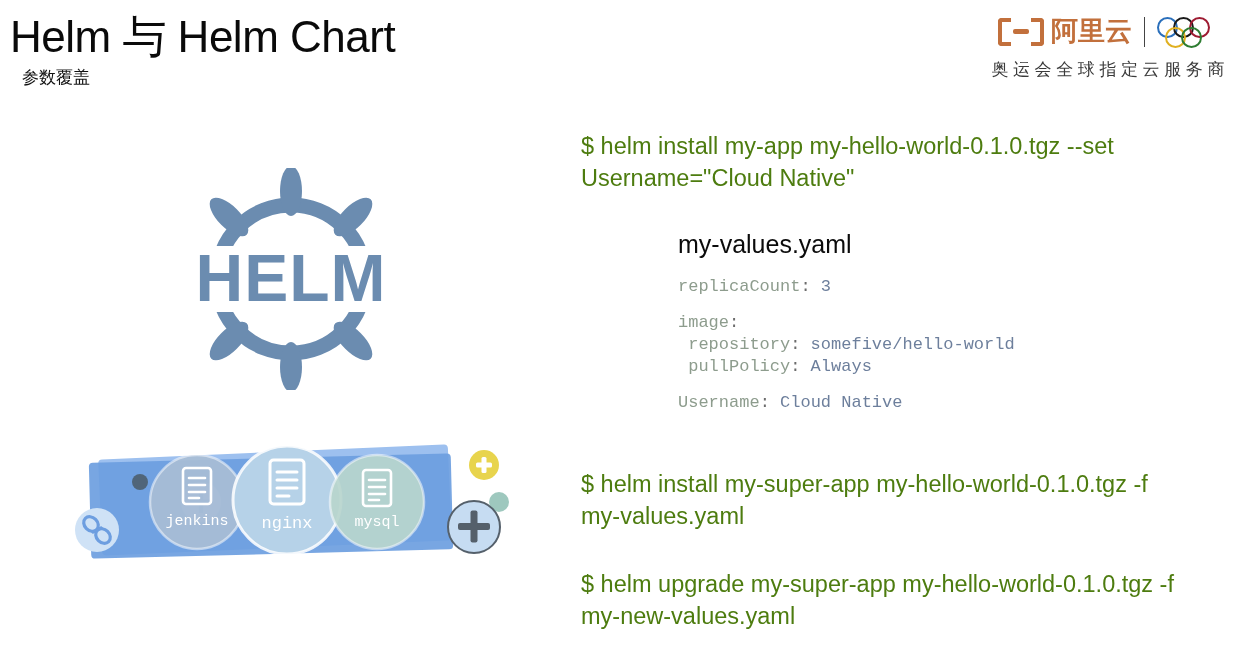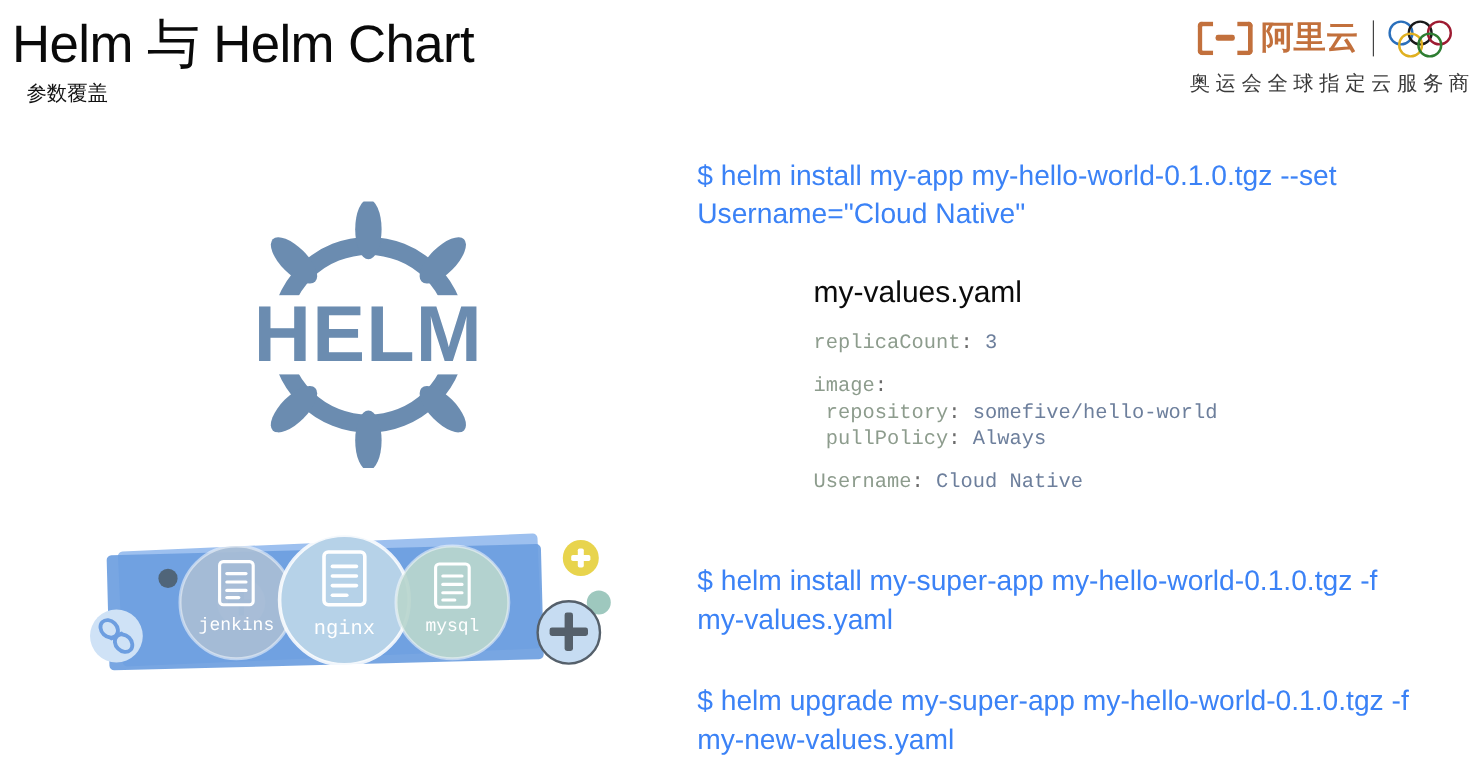--- a/index.html
+++ b/index.html
@@ -130,21 +130,21 @@
     white-space: nowrap;
   }
 
   
   .cmd {
     position: absolute;
     left: 581px;
     width: 600px;
     font-size: 23.5px;
     line-height: 32px;
-    color: #3b82f6;
+    color: #4d7c0f;
     font-weight: 400;
   }
   #cmd-install-set { top: 130px; }
   #cmd-install-f   { top: 468px; }
   #cmd-upgrade-f   { top: 568px; }
 
   #yaml-block {
     position: absolute;
     left: 678px;
     top: 228px;
@@ -163,21 +163,21 @@
     white-space: pre;
   }
   .yk { color: #8d9c8d; }
   .yv { color: #6d7f9c; }
   .yp { color: #6b6b6b; }
   .yblank { display: block; height: 14px; }
 
   
   #helm-logo {
     position: absolute;
-    left: 184px;
+    left: 168px;
     top: 168px;
     width: 246px;
     height: 222px;
   }
 
   
   #charts-illustration {
     position: absolute;
     left: 62px;
     top: 440px;

